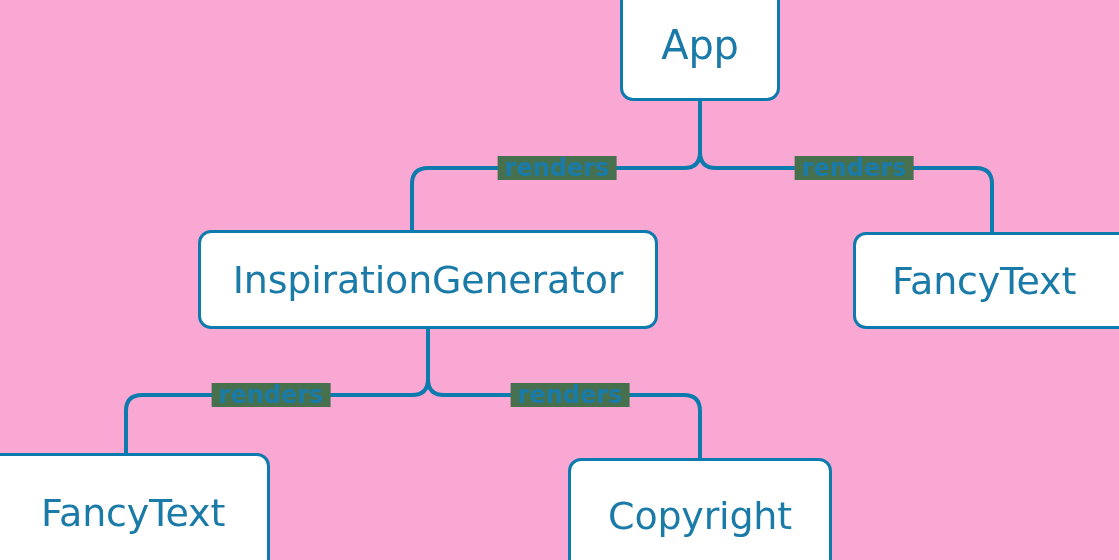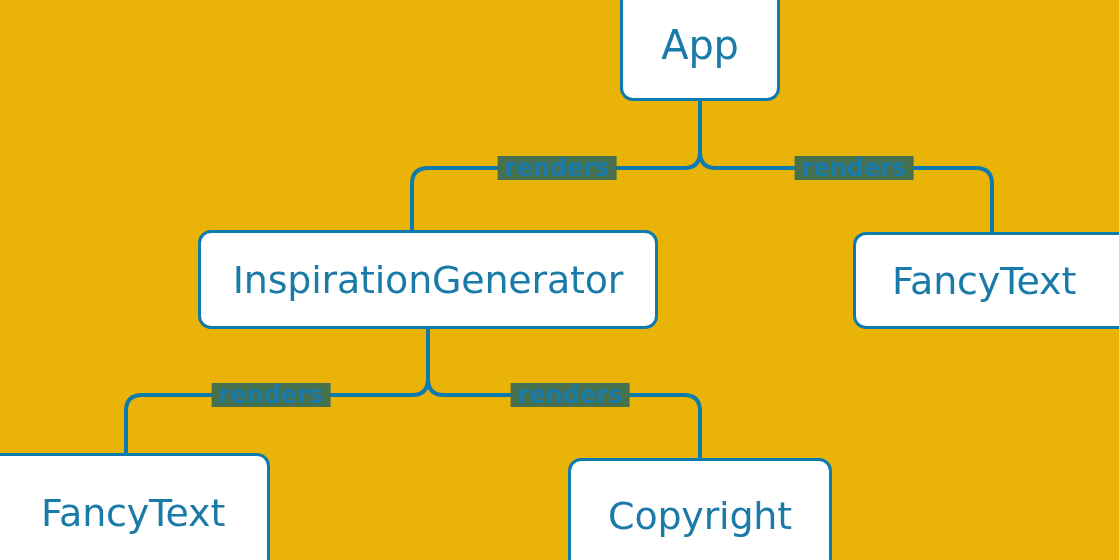--- a/index.html
+++ b/index.html
@@ -10,21 +10,21 @@
   body {
     width: 1119px;
     height: 560px;
     overflow: hidden;
     font-family: "DejaVu Sans", sans-serif;
   }
   #diagram-root {
     position: relative;
     width: 1119px;
     height: 560px;
-    background: #eab308;
+    background: #f9a8d4;
   }
   #edge-layer {
     position: absolute;
     left: 0;
     top: 0;
     width: 1119px;
     height: 560px;
   }
   .node {
     position: absolute;

